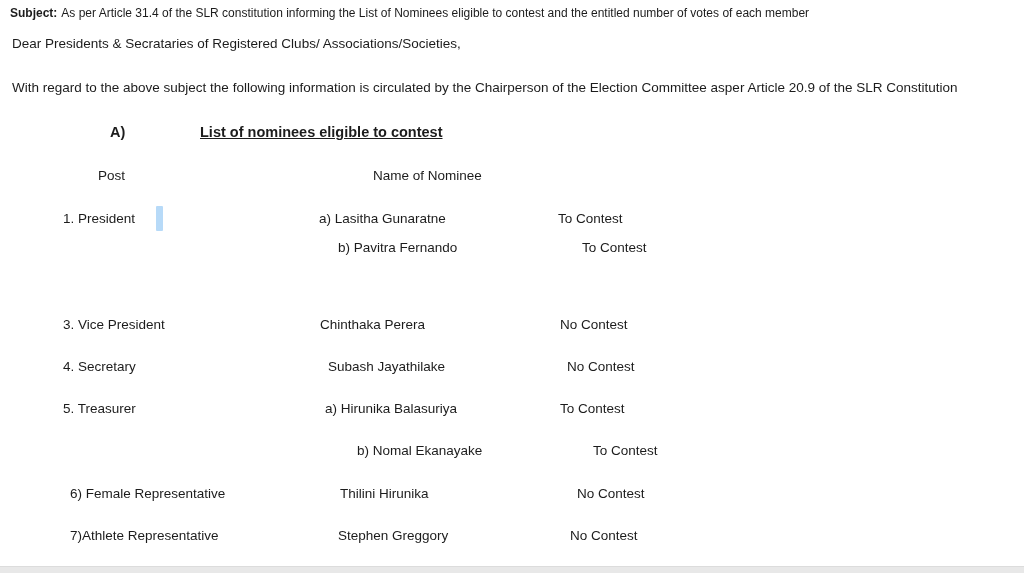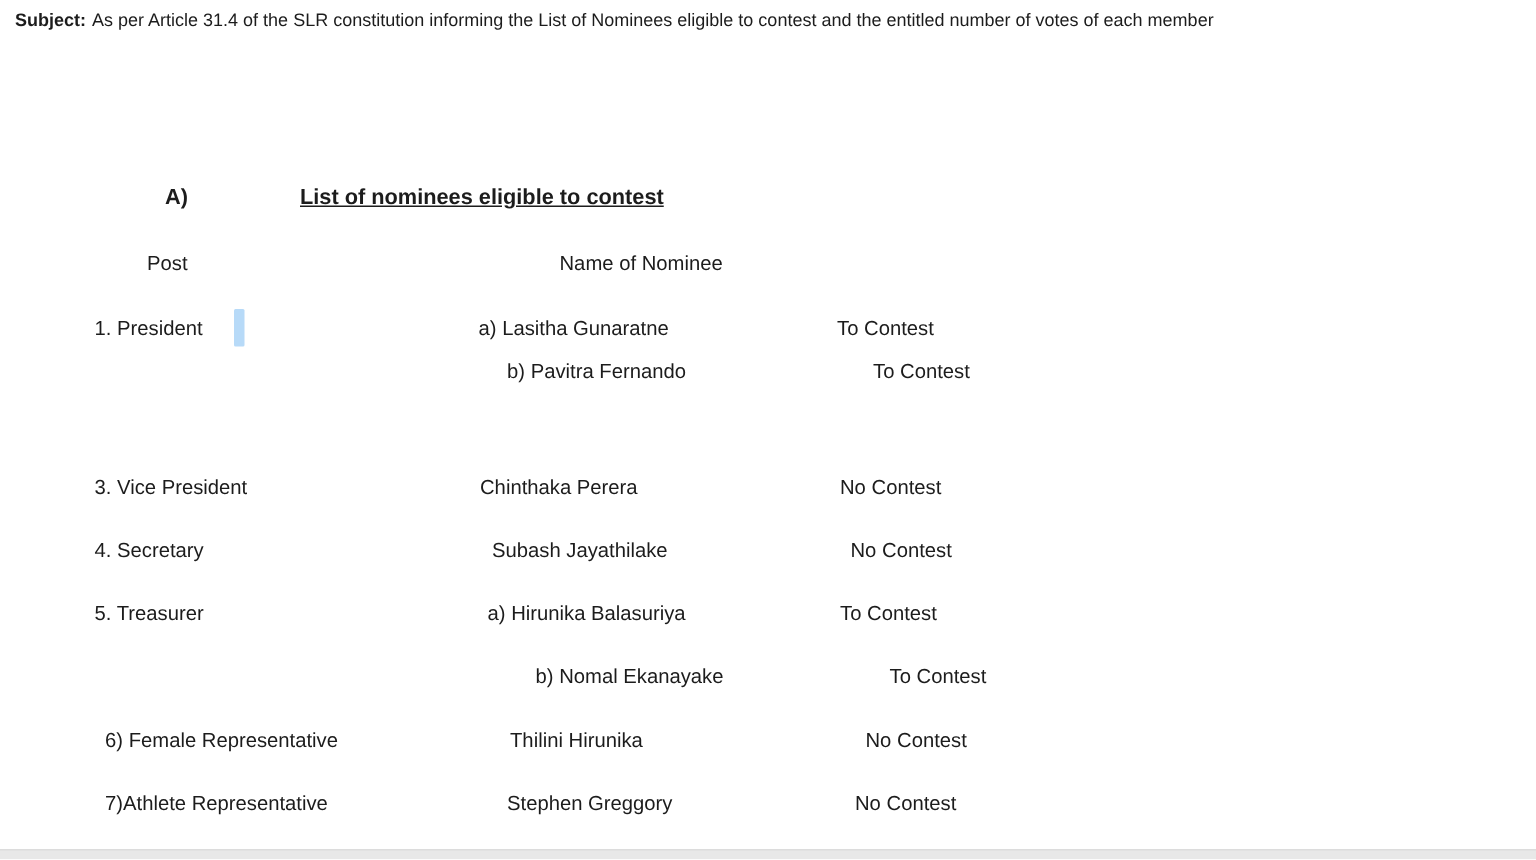--- a/index.html
+++ b/index.html
@@ -39,21 +39,23 @@
     border-top: 1px solid #dcdcdc;
   }
 </style>
 </head>
 <body>
 
 <div class="page">
 
   <p class="abs subject"><span class="b">Subject:</span><span>As per Article 31.4 of the SLR constitution informing the List of Nominees eligible to contest and the entitled number of votes of each member</span></p>
 
+  <p class="abs salutation">Dear Presidents &amp; Secrataries of Registered Clubs/ Associations/Societies,</p>
 
+  <p class="abs intro">With regard to the above subject the following information is circulated by the Chairperson of the Election Committee asper Article 20.9 of the SLR Constitution</p>
 
   <span class="abs section-marker">A)</span>
   <span class="abs section-title">List of nominees eligible to contest</span>
 
   <span class="abs col-head" style="left:98px">Post</span>
   <span class="abs col-head" style="left:373px">Name of Nominee</span>
 
   <span class="cursor"></span>
 
   <div class="line" style="top:211px">

